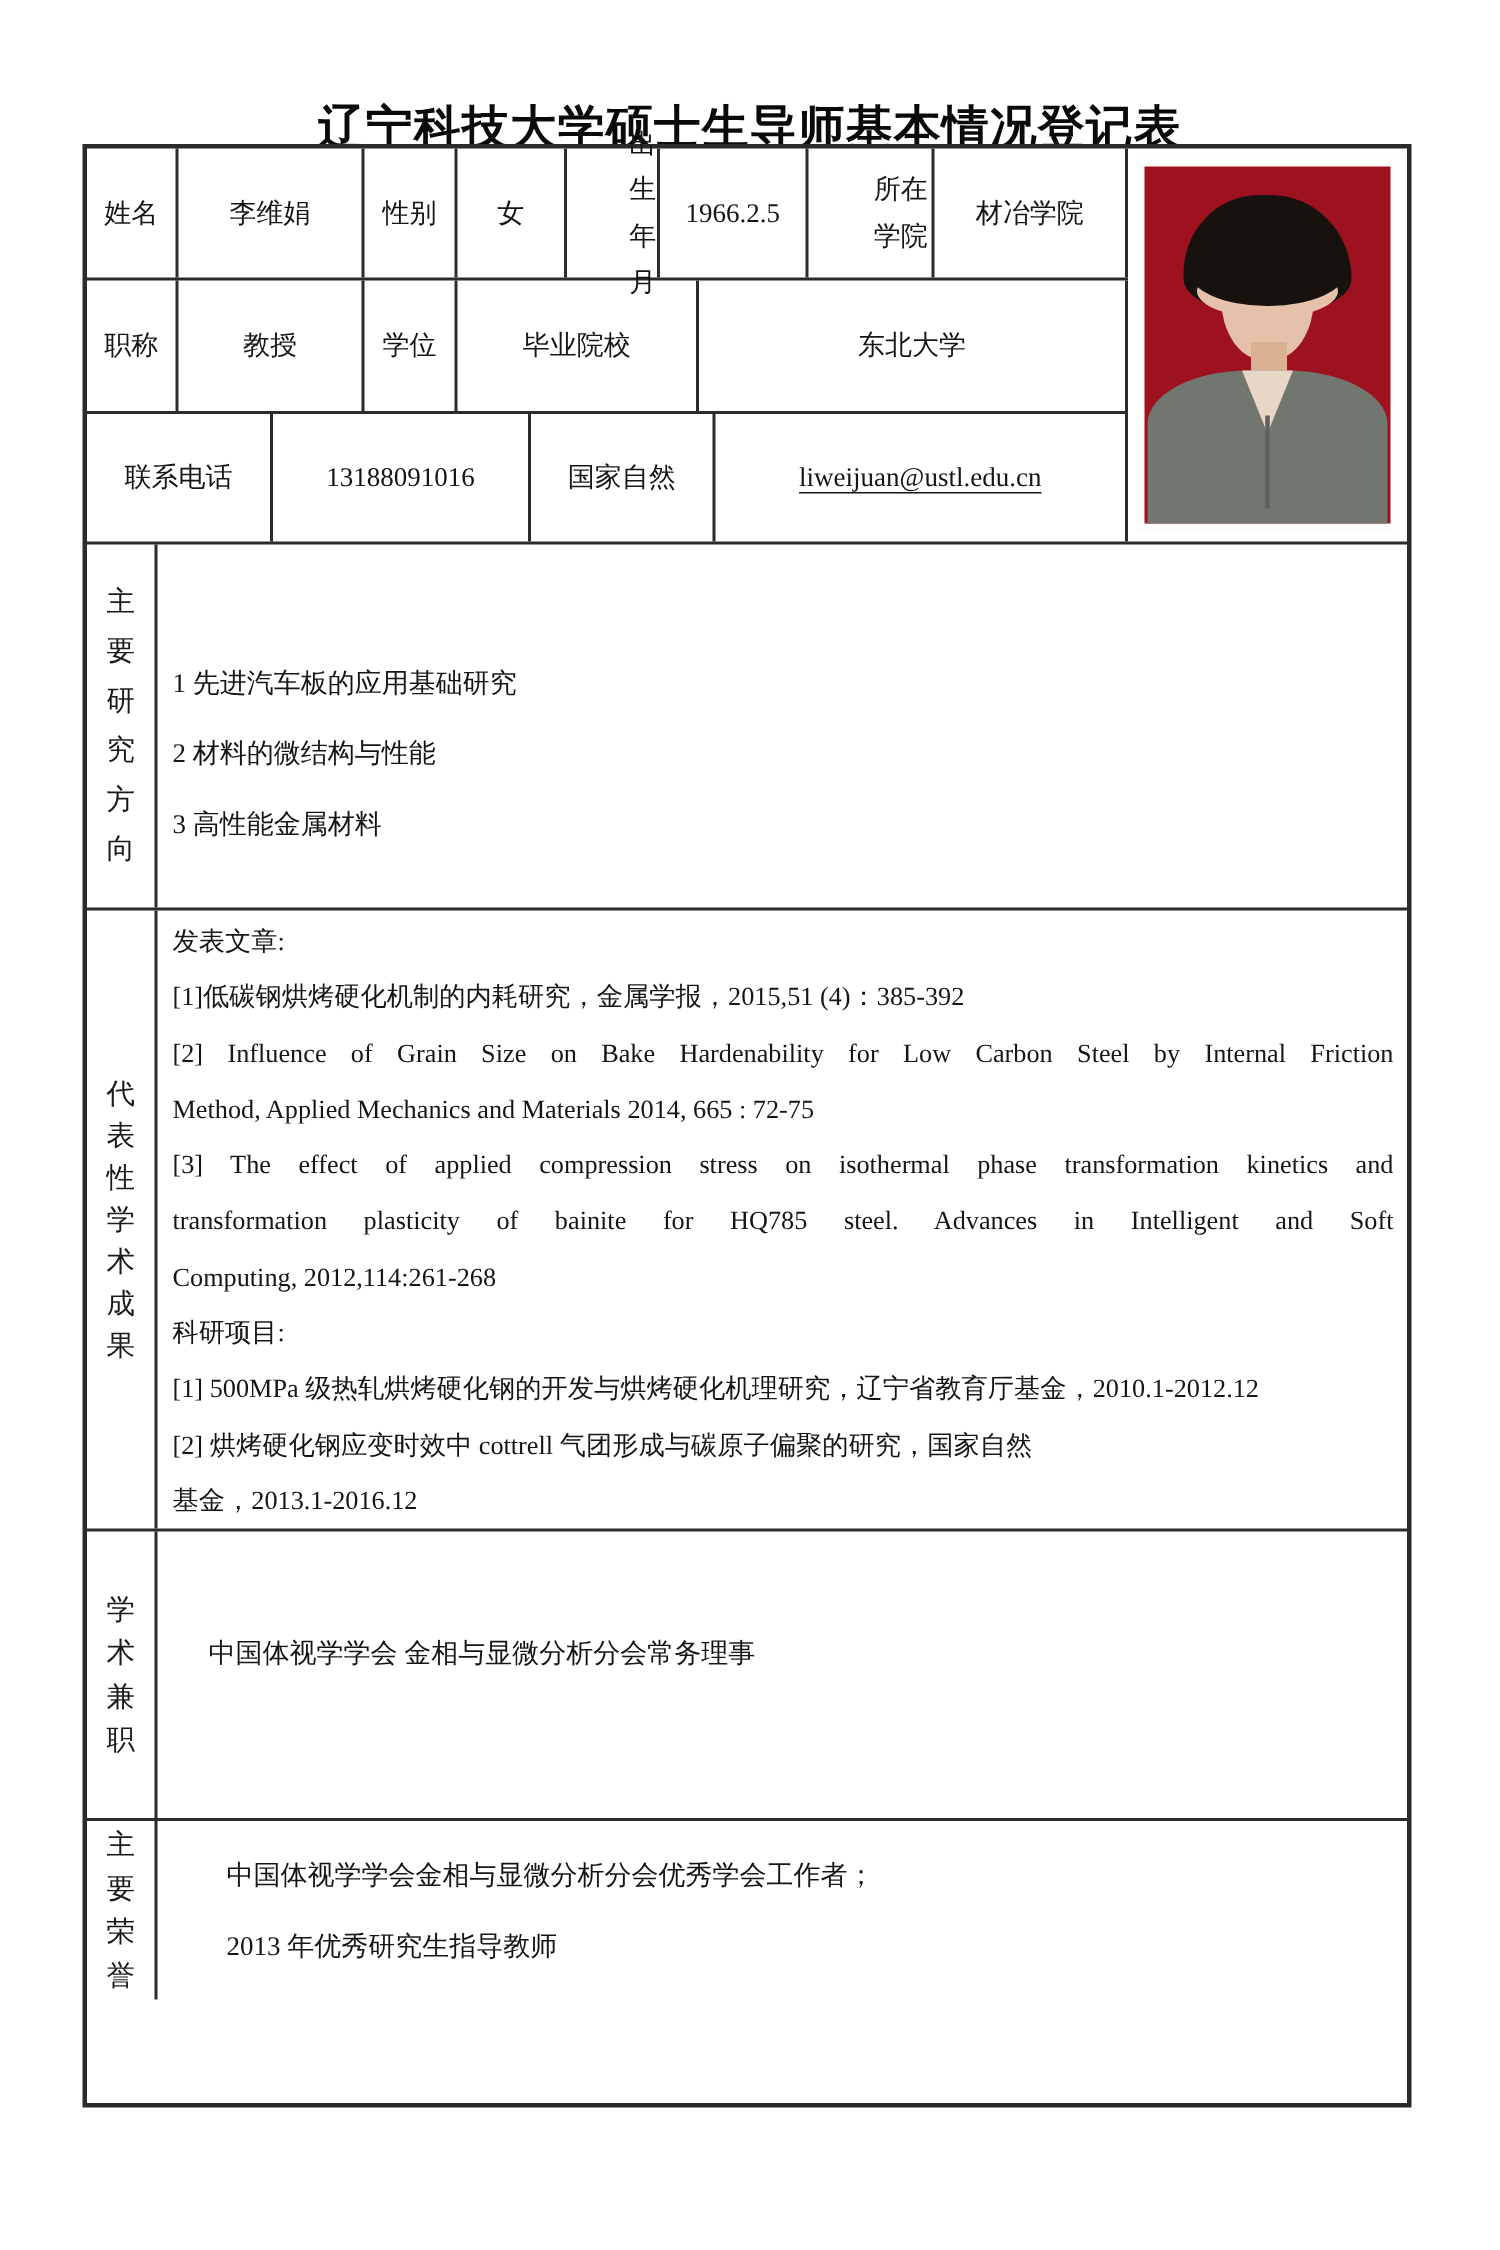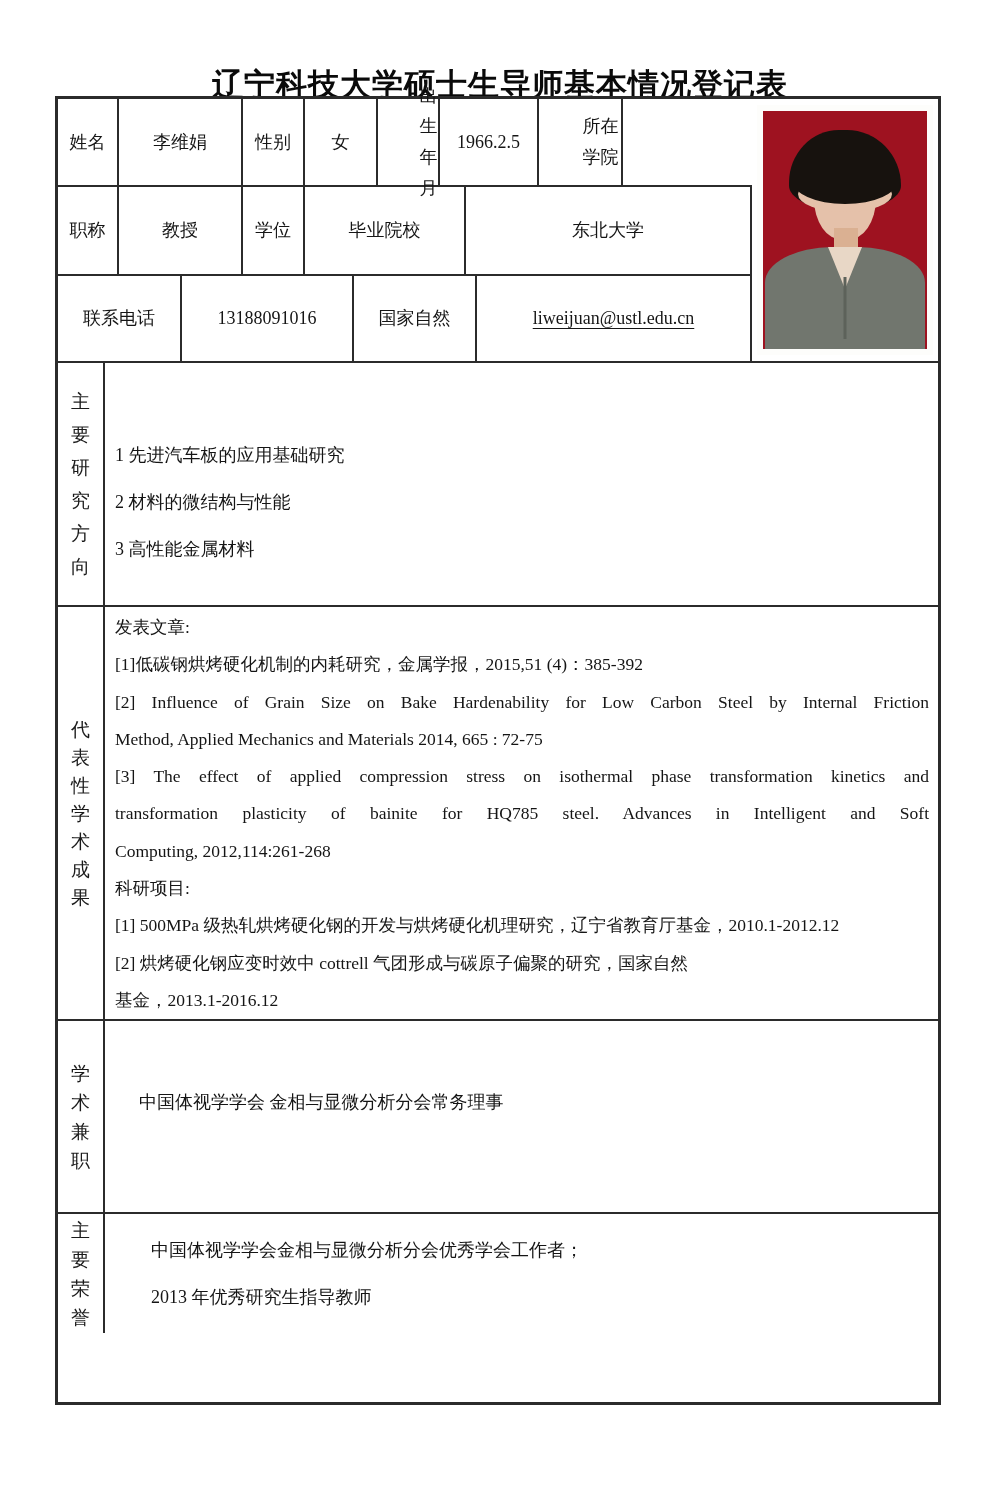--- a/index.html
+++ b/index.html
@@ -95,20 +95,21 @@
           <div class="cell w100">李维娟</div>
           <div class="cell w62">性别</div>
           <div class="cell w73">女</div>
           <div class="cell w62">
               <span class="wrap2">出生年月</span>
             </div>
           <div class="cell w99">1966.2.5</div>
           <div class="cell w84">
               <span class="wrap2">所在学院</span>
             </div>
+          <div class="cell wlast">材冶学院</div>
         </div>
 
         <div class="row row-2">
           <div class="cell w61">职称</div>
           <div class="cell w100">教授</div>
           <div class="cell w62">学位</div>
           <div class="cell w161">毕业院校</div>
           <div class="cell wlast">东北大学</div>
         </div>
 

